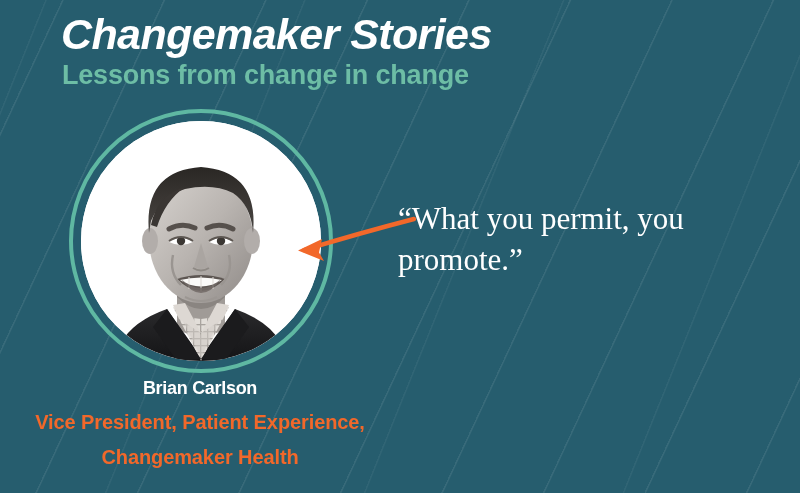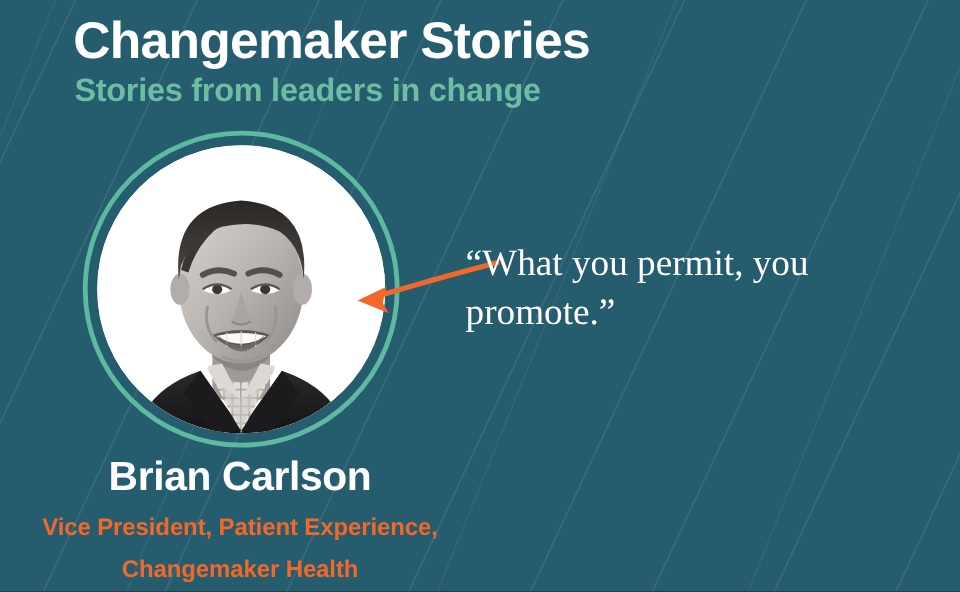--- a/index.html
+++ b/index.html
@@ -49,20 +49,21 @@
   
   .title {
     position: absolute;
     left: 61px;
     top: 10px;
     font-size: 43px;
     font-weight: bold;
     color: #ffffff;
     letter-spacing: -0.6px;
     white-space: nowrap;
+    font-style: italic;
   }
   .subtitle {
     position: absolute;
     left: 62px;
     top: 60px;
     font-size: 27px;
     font-weight: bold;
     color: #6dbda5;
     letter-spacing: -0.2px;
     white-space: nowrap;
@@ -101,39 +102,39 @@
     left: 288px;
     top: 205px;
     width: 130px;
     height: 62px;
     pointer-events: none;
   }
 
   
   .quote {
     position: absolute;
-    left: 388px;
+    left: 398px;
     top: 198px;
     width: 330px;
     font-family: "Liberation Serif", serif;
     font-size: 31px;
     line-height: 1.33;
     color: #ffffff;
   }
 
   
   .caption {
     position: absolute;
     left: 0px;
     top: 378px;
     width: 400px;
     text-align: center;
   }
   .person-name {
-    font-size: 34px;
+    font-size: 18px;
     font-weight: bold;
     color: #ffffff;
     letter-spacing: -0.3px;
     line-height: 1.15;
   }
   .person-role {
     margin-top: 6px;
     font-size: 20px;
     font-weight: bold;
     color: #f2682a;
@@ -144,21 +145,21 @@
 </head>
 <body>
 
 <div id="slide">
 
   <div id="stripes"></div>
   <div id="stripes2"></div>
 
   <div class="title">Changemaker Stories</div>
 
-  <div class="subtitle">Stories from leaders in change</div>
+  <div class="subtitle">Lessons from change in change</div>
 
   <div class="portrait-wrap">
     <div class="portrait-photo">
       <svg width="240" height="240" viewBox="0 0 240 240">
         <defs>
           <linearGradient id="skin" x1="0" y1="0" x2="1" y2="1">
             <stop offset="0%" stop-color="#d8d4d0"></stop>
             <stop offset="50%" stop-color="#b9b4b0"></stop>
             <stop offset="100%" stop-color="#8f8a87"></stop>
           </linearGradient>

